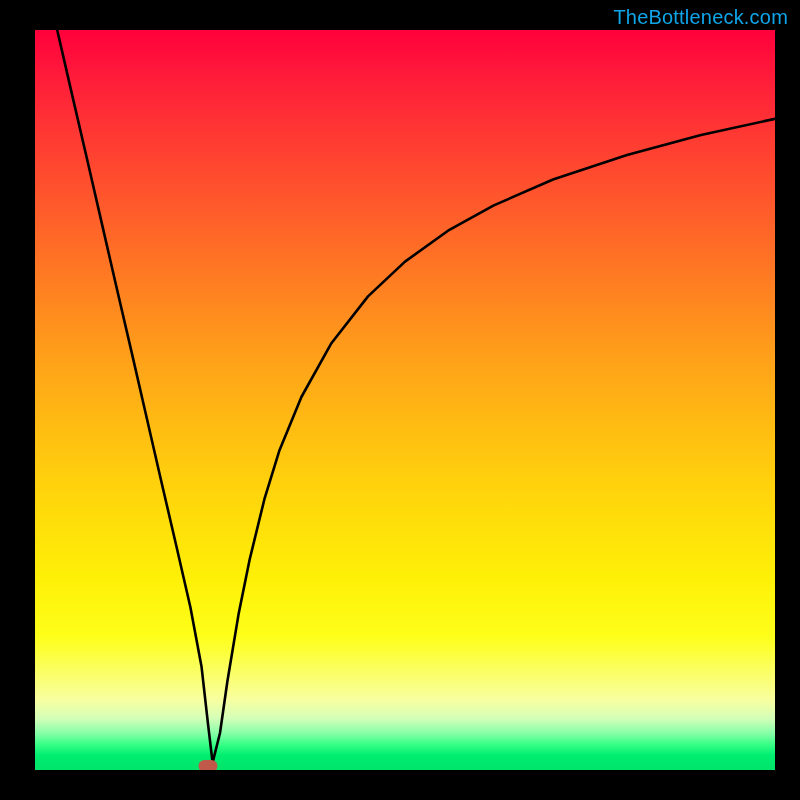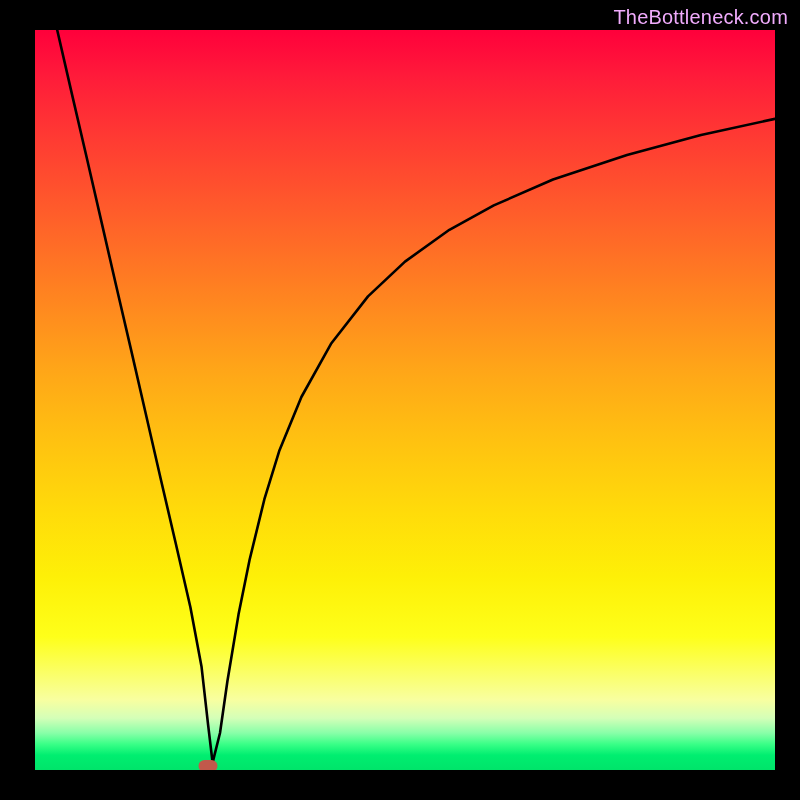--- a/index.html
+++ b/index.html
@@ -47,21 +47,21 @@
     position: absolute;
     left: 0;
     top: 0;
     width: 740px;
     height: 740px;
   }
   .watermark {
     position: absolute;
     top: 6px;
     right: 12px;
-    color: #f0abfc;
+    color: #0ea5e9;
     font-size: 20px;
     font-weight: 500;
     letter-spacing: 0.2px;
     user-select: none;
   }
   .marker {
     position: absolute;
     width: 19px;
     height: 12px;
     background: #c1594b;

